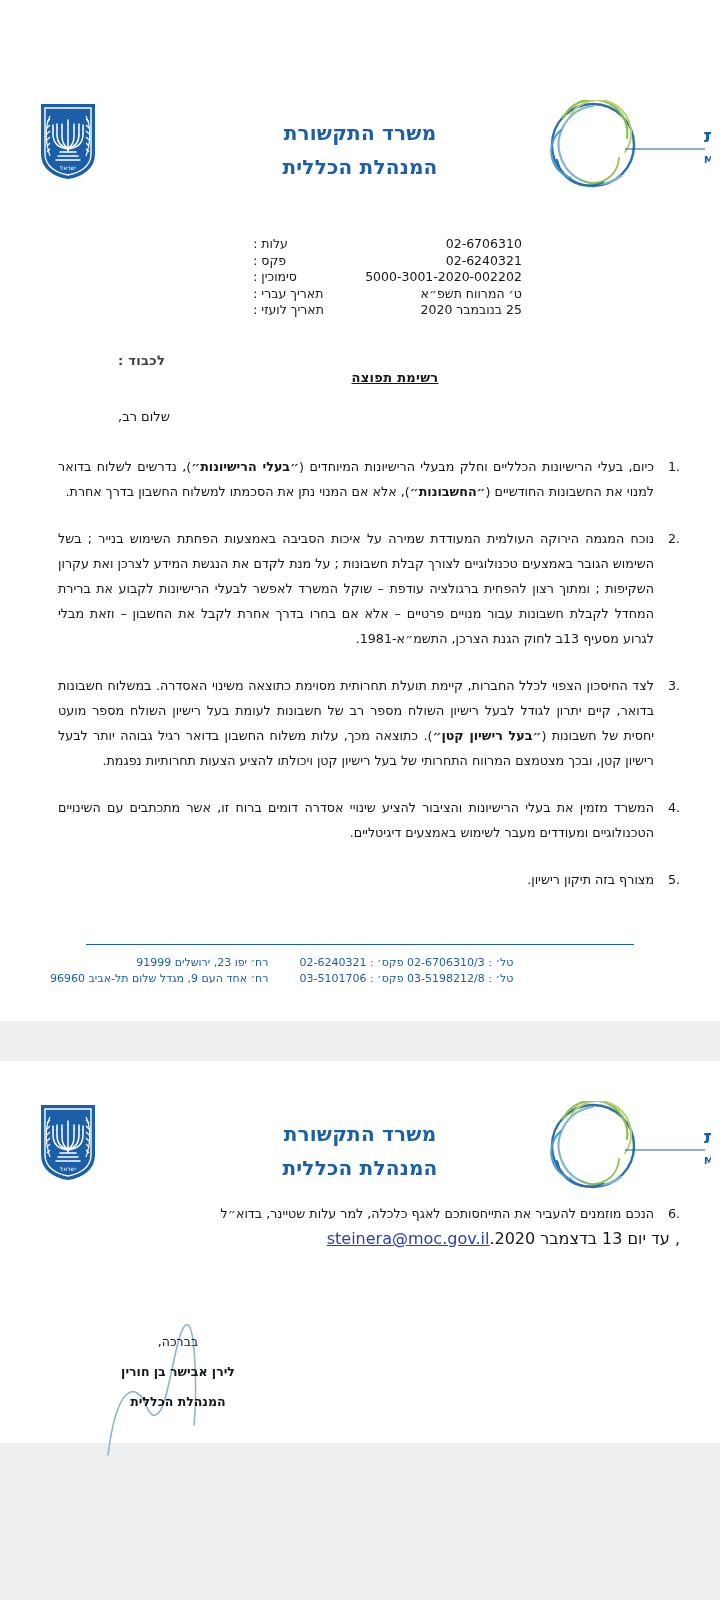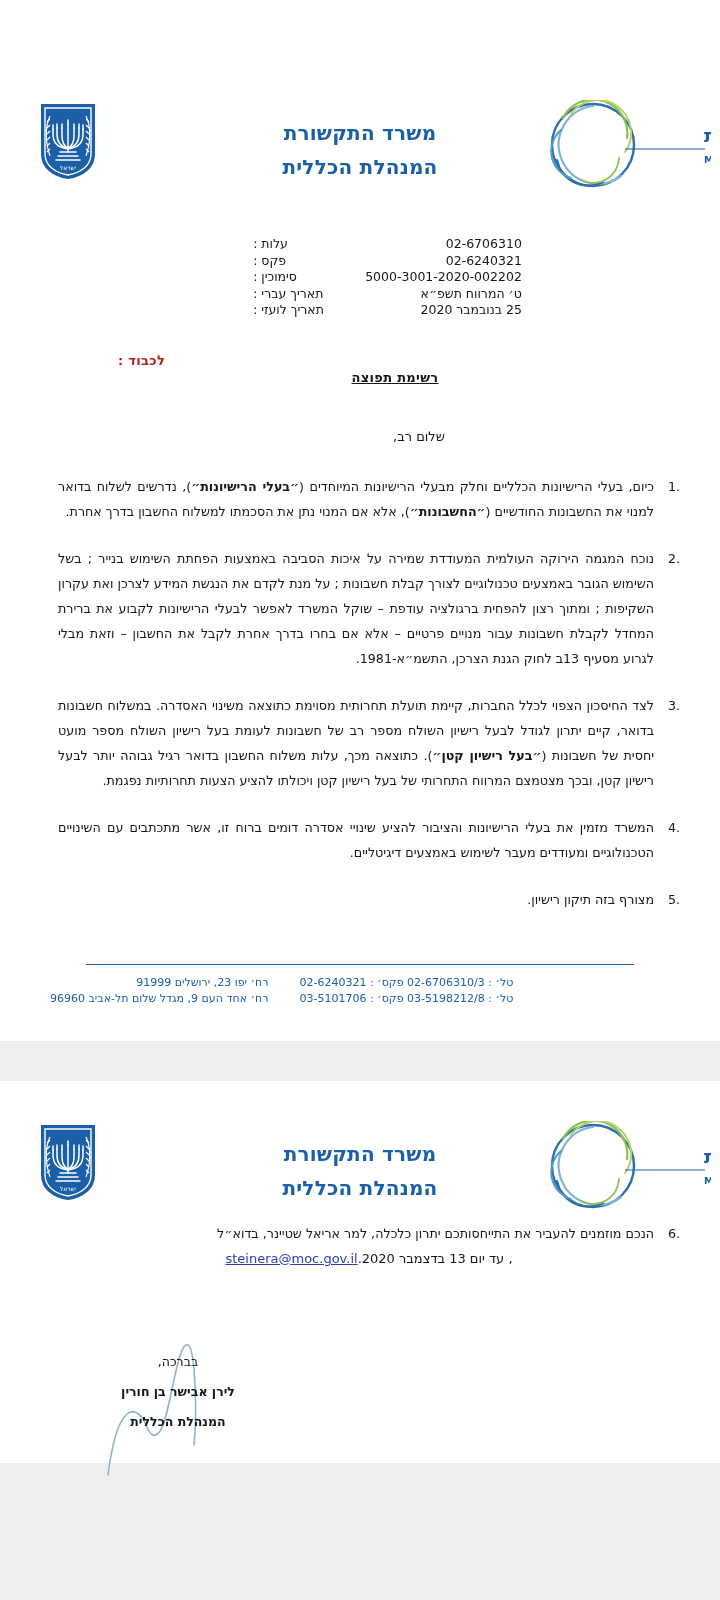--- a/index.html
+++ b/index.html
@@ -102,38 +102,38 @@
   
   .addressee {
     margin: 34px 48px 0 0;
     text-align: right;
     padding-right: 0;
     padding-left: 118px;
   }
   .addressee .to-label {
     font-size: 13px;
     font-weight: bold;
-    color: #b91c1c;
+    color: #404040;
     text-align: left;
     letter-spacing: 0.3px;
   }
   .addressee .to-name {
     font-size: 13px;
     font-weight: bold;
     color: #15171a;
     text-align: center;
     text-decoration: underline;
     margin-top: 2px;
     letter-spacing: 0.3px;
   }
   .greeting {
-    margin-top: 44px;
+    margin-top: 24px;
     font-size: 13px;
     color: #15171a;
-    text-align: center;
+    text-align: left;
     padding-left: 118px;
   }
 
   
   .subject {
     margin: 40px 0 0 0;
     text-align: center;
     font-size: 12.5px;
     font-weight: bold;
     color: #15171a;
@@ -199,22 +199,22 @@
   
   .page-two-body {
     margin-top: 8px;
   }
   .continued-list {
     margin: 0 40px 0 58px;
     padding: 0;
     list-style: none;
   }
   .email-line {
-    text-align: center;
-    font-size: 13px;
+    text-align: right;
+    font-size: 16px;
     line-height: 25px;
     color: #15171a;
     margin: 0 40px 16px 58px;
     direction: rtl;
   }
   .email-link {
     color: #2a3fb0;
     text-decoration: underline;
     direction: ltr;
     unicode-bidi: embed;
@@ -442,21 +442,21 @@
           <text x="30" y="68" text-anchor="middle" font-family="DejaVu Sans, sans-serif" font-size="6" fill="#ffffff">ישראל</text>
         </svg>
       </div>
     </div>
 
     <div class="page-two-body">
       <ol class="continued-list">
         <li class="body-item" style="margin-bottom:0;">
           <div class="item-num">6.</div>
           <div class="item-text">
-            <span>הנכם מוזמנים להעביר את התייחסותכם יתרון כלכלה, למר אריאל שטיינר, בדוא״ל</span>
+            <span>הנכם מוזמנים להעביר את התייחסותכם לאגף כלכלה, למר עלות שטיינר, בדוא״ל</span>
           </div>
         </li>
       </ol>
 
       <div class="email-line">
         <span>, עד יום 13 בדצמבר 2020.</span><a class="email-link" href="#">steinera@moc.gov.il</a>
       </div>
 
       <div class="signature-block">
         <svg class="sig-scribble" viewBox="0 0 150 150" aria-hidden="true">

